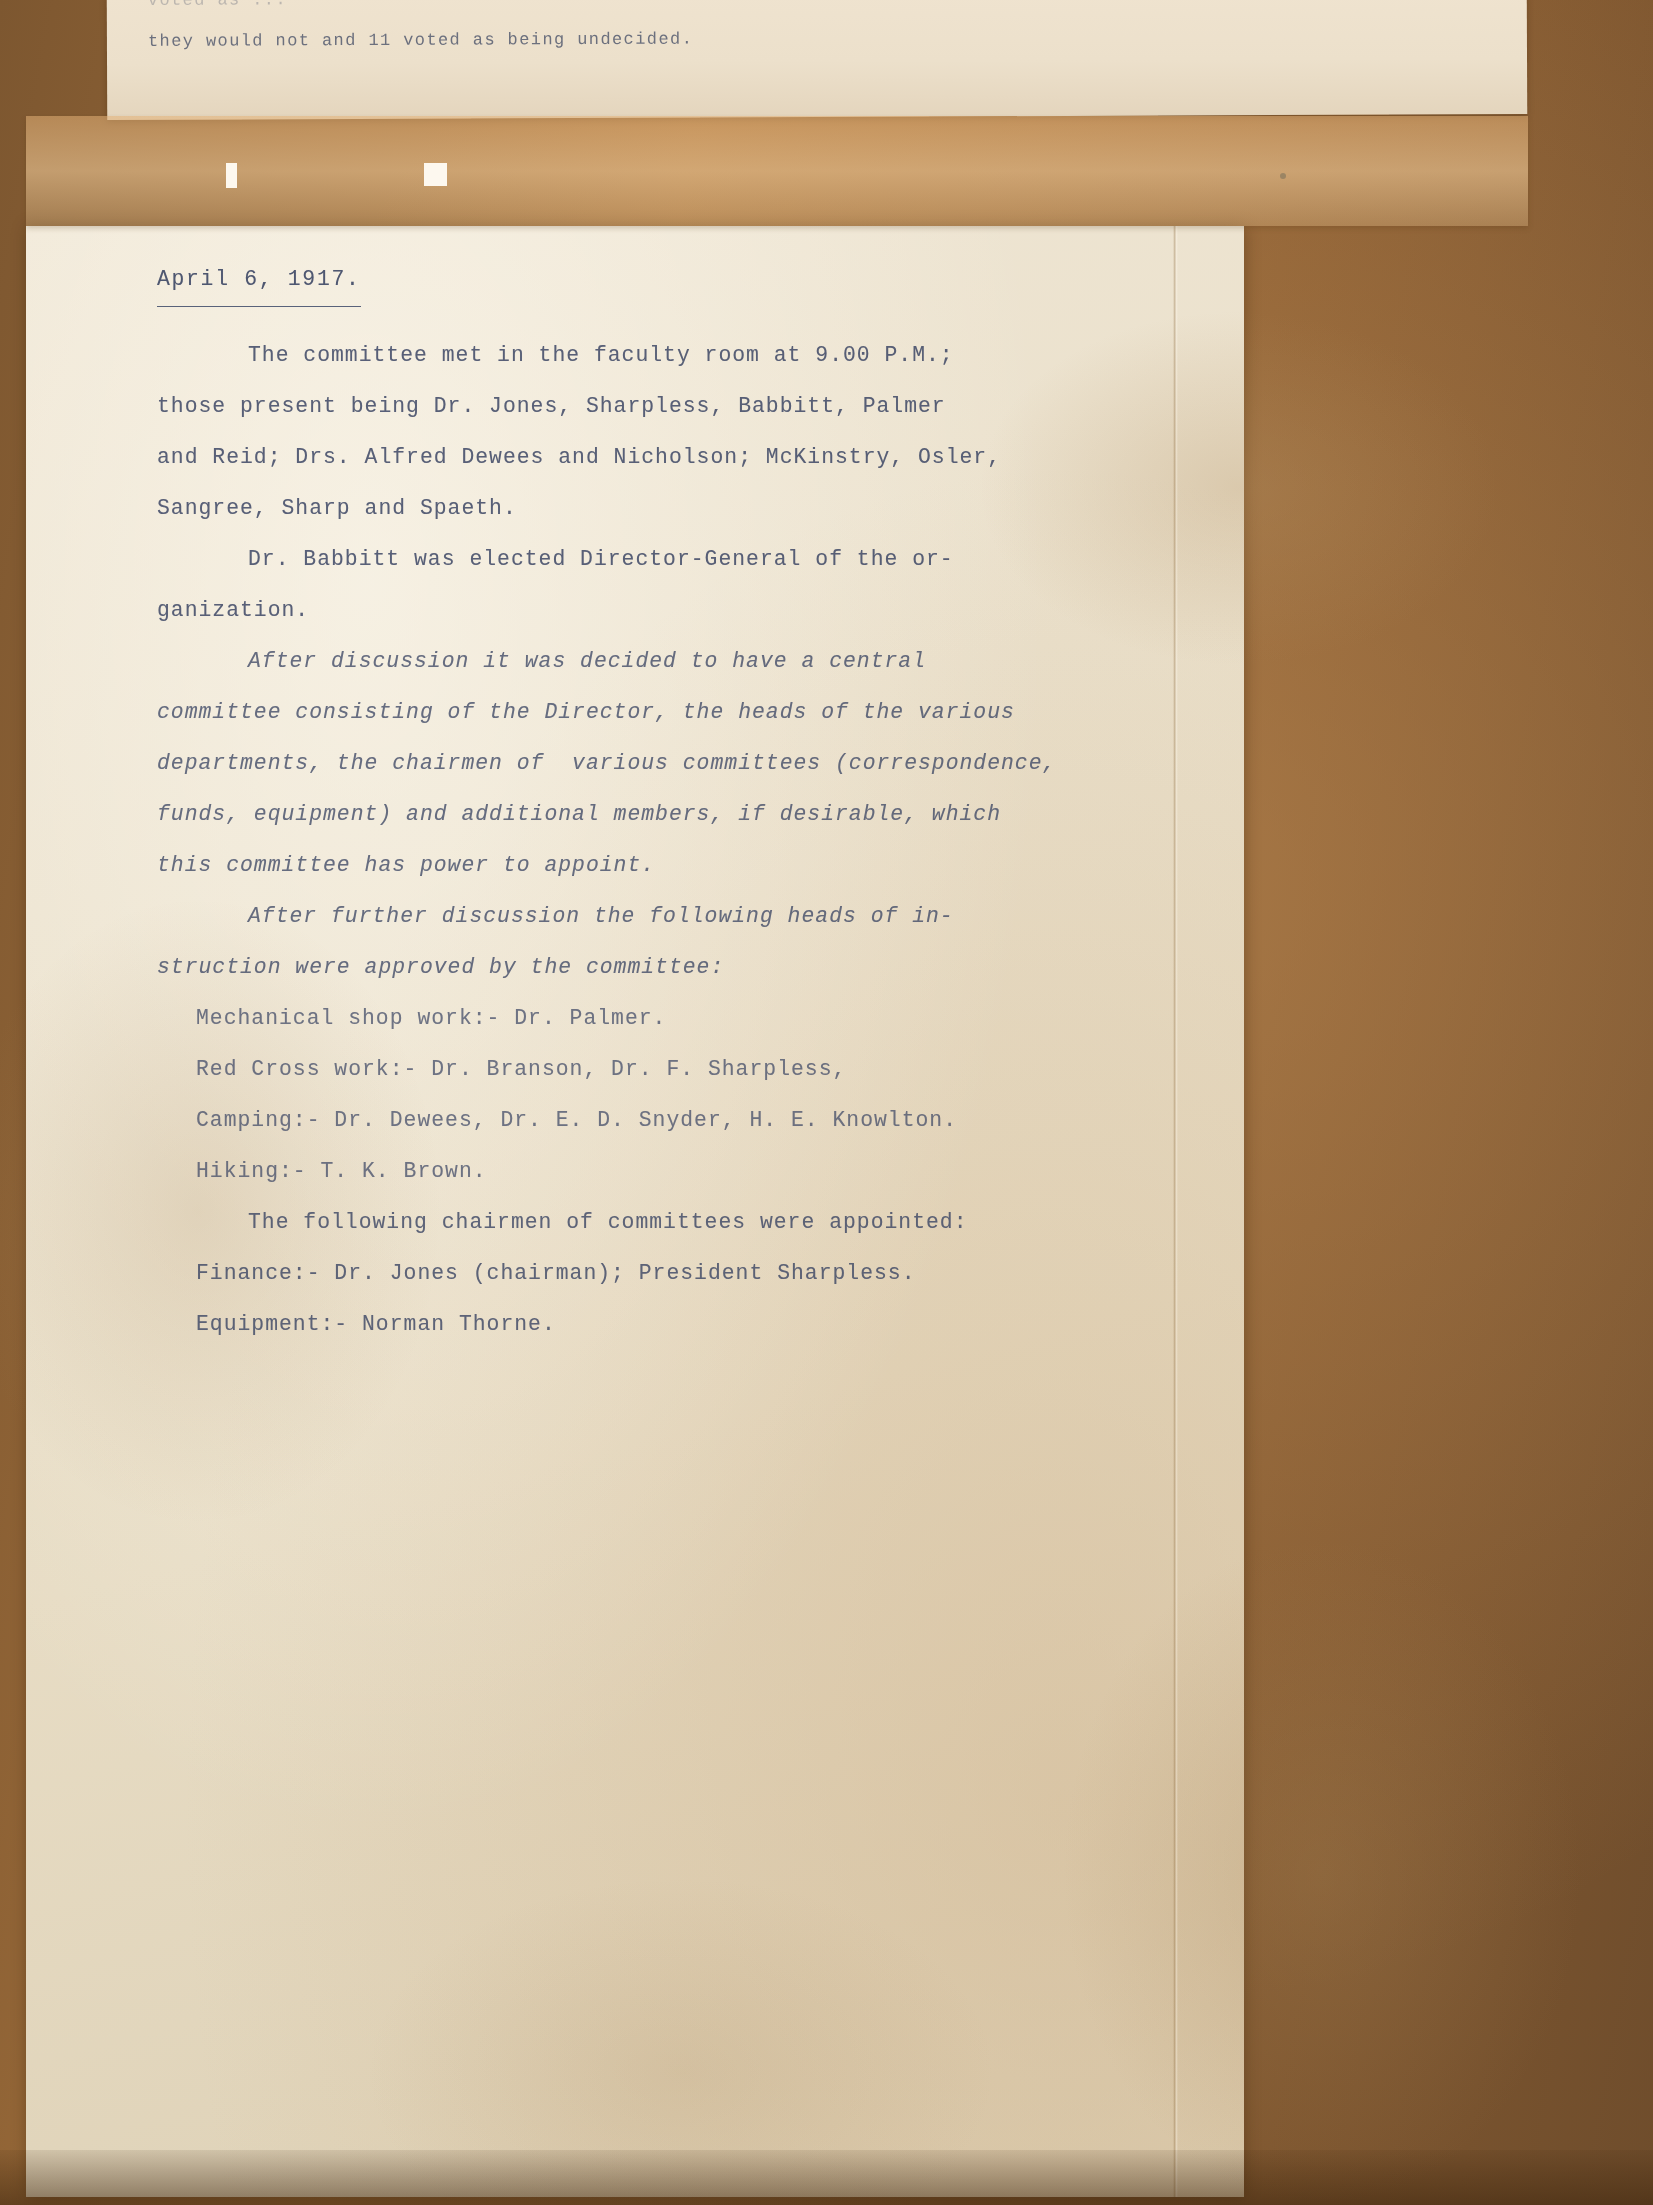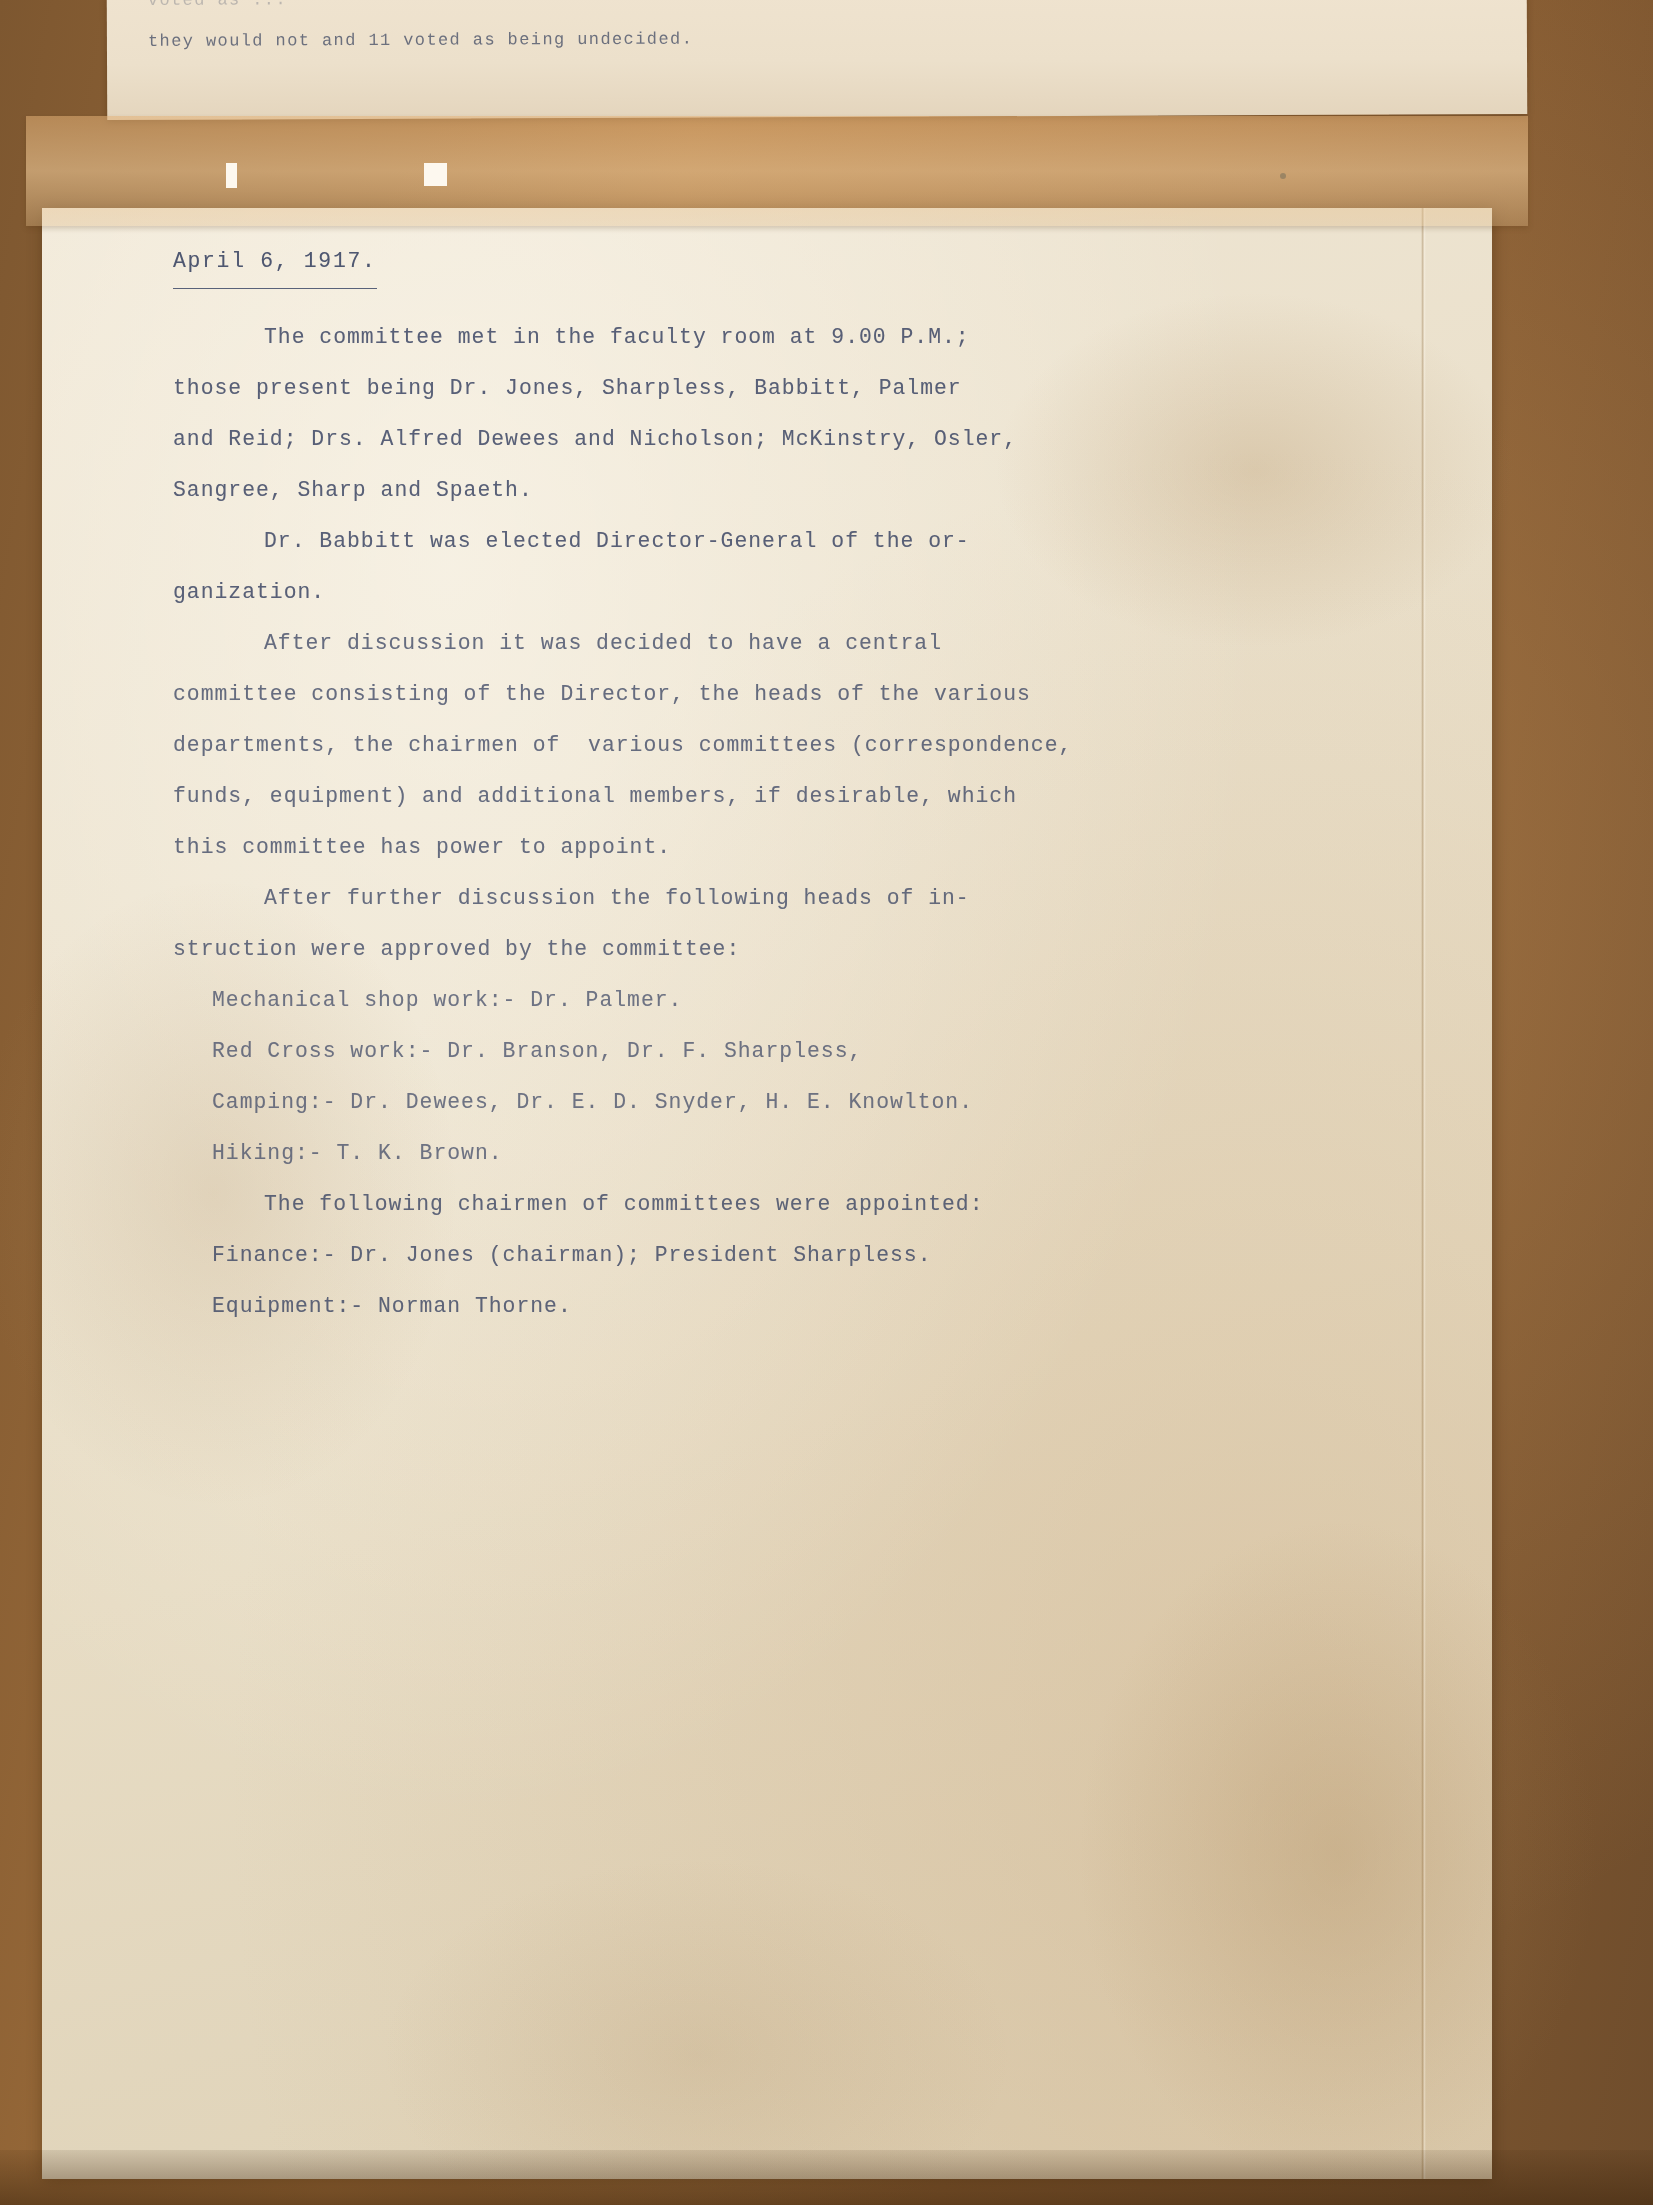--- a/index.html
+++ b/index.html
@@ -44,29 +44,28 @@
     opacity: 0.72;
     white-space: nowrap;
   }
   #top-fragment .frag-line.l1 { top: -5.5px; opacity: 0.28; }
   #top-fragment .frag-line.l2 { top: 36px; }
 
   
   #page {
     position: absolute;
     left: 26px;
-    top: 208px;
-    width: 1450px;
+    top: 226px;
+    width: 1218px;
     height: 1971px;
     background:
       radial-gradient(ellipse at 28% 18%, rgba(255,252,244,0.55) 0%, rgba(255,252,244,0) 55%),
       radial-gradient(ellipse at 85% 80%, rgba(206,176,136,0.45) 0%, rgba(206,176,136,0) 60%),
       linear-gradient(165deg, #efe6d4 0%, #eae0cb 30%, #e7dcc4 60%, #ddd0b5 100%);
     box-shadow: 1.4px 1.4px 15px rgba(50,28,6,0.38);
-    margin-left: 16px;
   }
   
   #page .stain {
     position: absolute;
     border-radius: 50%;
     pointer-events: none;
   }
   #page .s1 { left: 951px; top: 83px; width: 524px; height: 358px;
     background: radial-gradient(ellipse at center, rgba(180,146,100,0.30), rgba(180,146,100,0) 70%); }
   #page .s2 { left: -69px; top: 675px; width: 482px; height: 620px;
@@ -125,21 +124,21 @@
     letter-spacing: 1.7px;
   }
   #doc p {
     margin: 0;
     white-space: pre-wrap;
   }
   #doc .para { text-indent: 91px; }
   #doc .list { padding-left: 39px; }
   
   #doc .fade-a { opacity: .94; }
-  #doc .fade-b { opacity: .86; }
+  #doc .fade-b { opacity: .86; font-style: italic; }
   #doc .fade-c { opacity: .80; }
   #doc .fade-d { opacity: .90; }
 
   
   #bottom-shadow {
     position: absolute;
     left: 0; top: 2150px; width: 1654px; height: 55px;
     background: linear-gradient(180deg, rgba(60,36,12,0.10), rgba(60,36,12,0.55));
   }
 </style>

